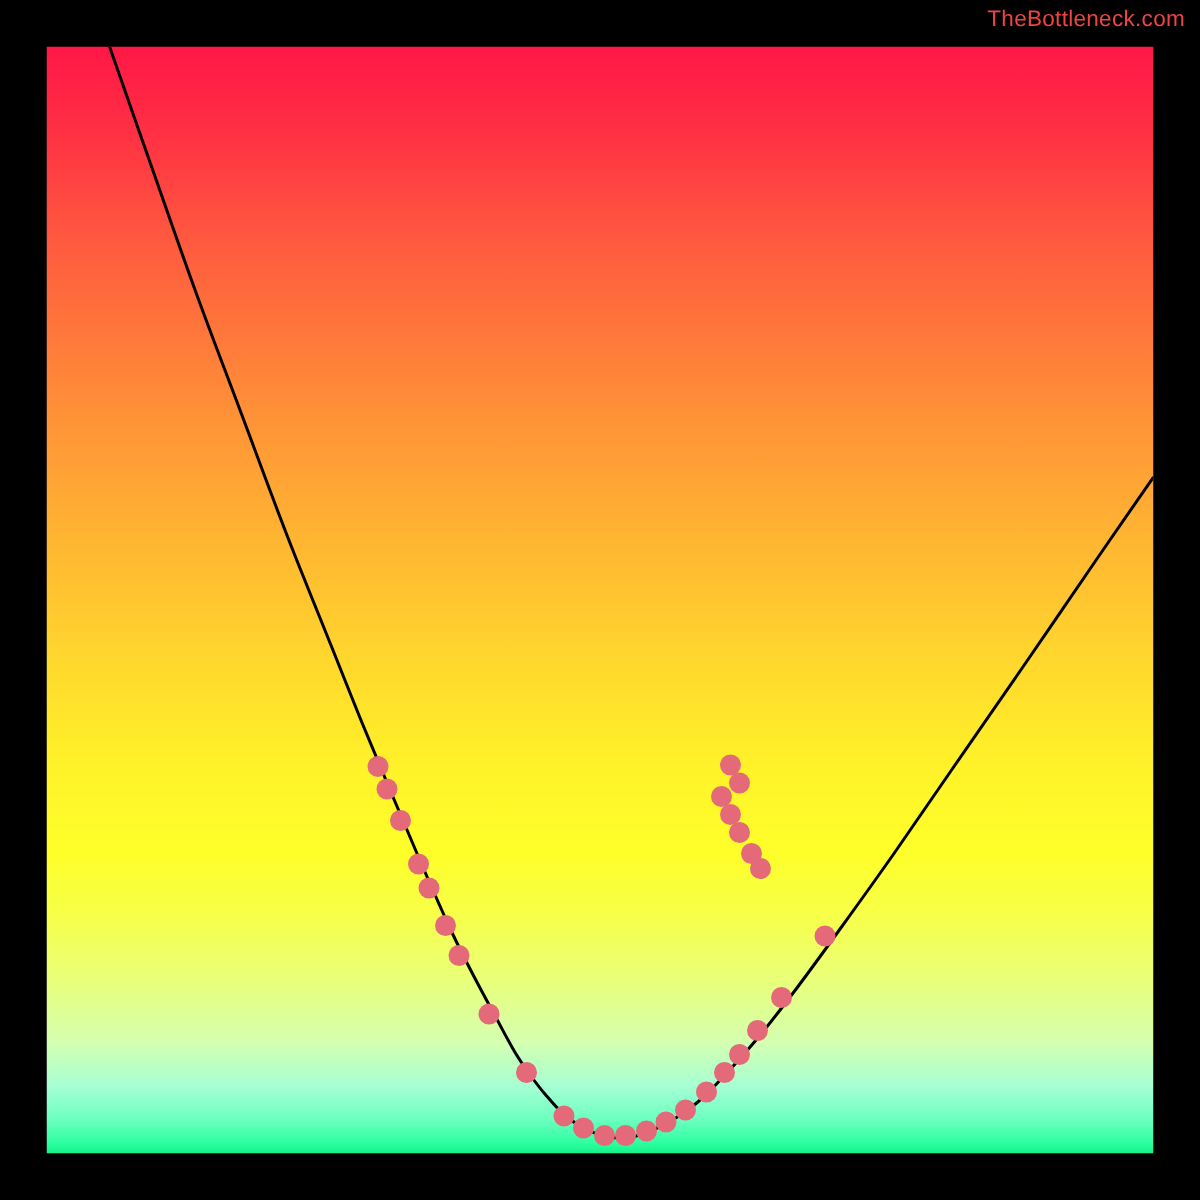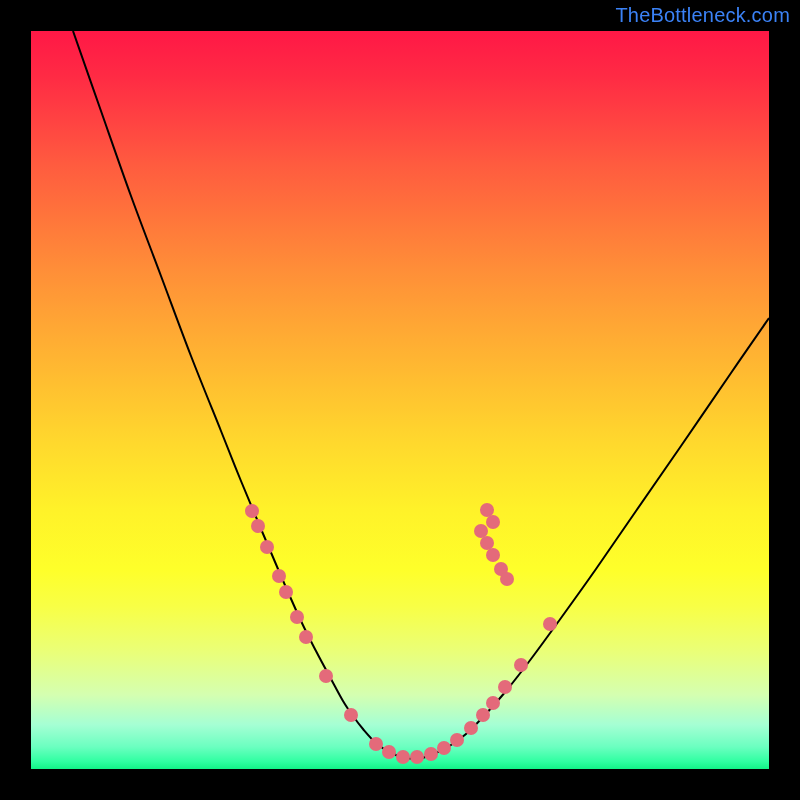--- a/index.html
+++ b/index.html
@@ -52,22 +52,22 @@
     left: 0;
     top: 0;
     width: 738px;
     height: 738px;
     display: block;
   }
   .watermark {
     position: absolute;
     top: 4px;
     right: 10px;
-    color: #3b82f6;
-    font-size: 20px;
+    color: #ef4444;
+    font-size: 15px;
     font-weight: 400;
     letter-spacing: 0.2px;
   }
 </style>
 </head>
 <body>
 
 <div class="frame">
   <div class="gradient"></div>
   <svg class="curve" viewBox="0 0 738 738" preserveAspectRatio="none">

